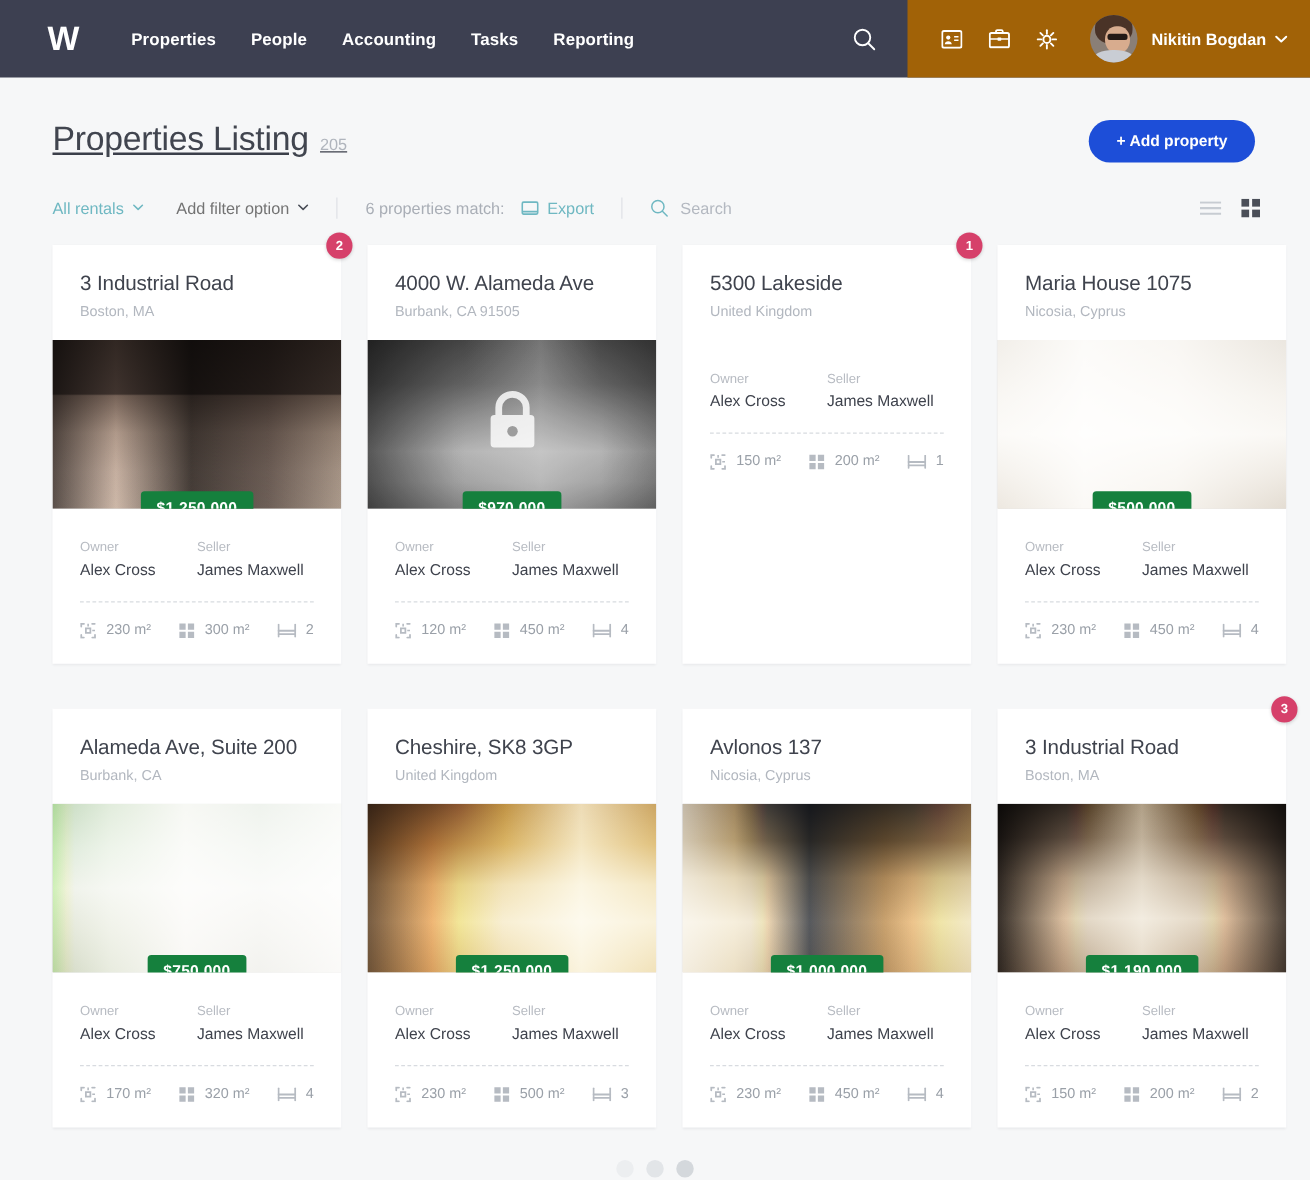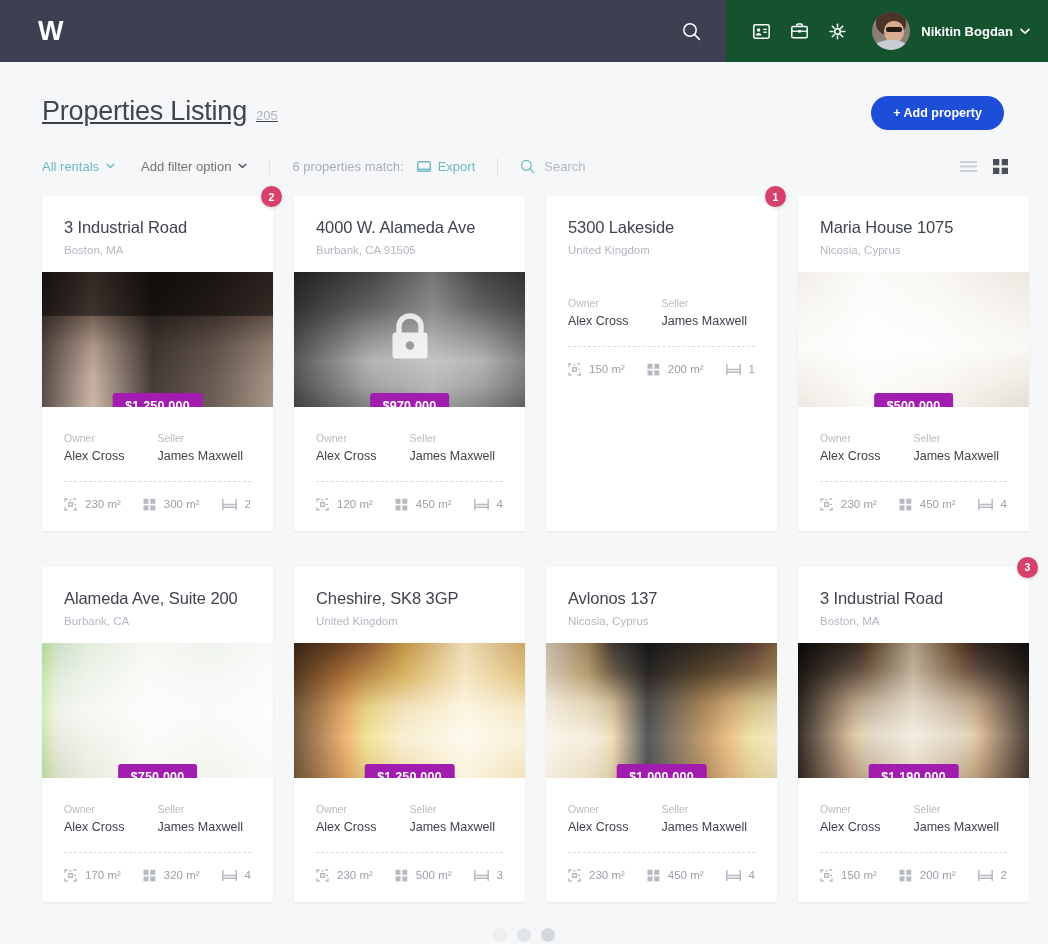--- a/index.html
+++ b/index.html
@@ -53,21 +53,21 @@
     white-space: nowrap;
   }
   .nav-search {
     width: 70px;
     display: flex;
     align-items: center;
     justify-content: center;
     cursor: pointer;
   }
   .nav-right {
-    background: #14532d;
+    background: #a16207;
     display: flex;
     align-items: center;
     padding: 0 18px 0 22px;
     gap: 0;
   }
   .nav-icon {
     width: 26px;
     height: 26px;
     display: flex;
     align-items: center;
@@ -281,21 +281,21 @@
     left: 50%; top: 50%;
     transform: translate(-50%, -50%);
     z-index: 3;
     opacity: 0.82;
   }
   .price {
     position: absolute;
     left: 50%;
     bottom: -12px;
     transform: translateX(-50%);
-    background: #a21caf;
+    background: #15803d;
     color: #ffffff;
     font-size: 12.5px;
     font-weight: bold;
     padding: 6px 13px;
     border-radius: 3px;
     white-space: nowrap;
     z-index: 3;
     letter-spacing: 0.2px;
   }
 
@@ -353,20 +353,27 @@
   .dot.d1 { background: #eceef0; }
   .dot.d2 { background: #e2e5e8; }
   .dot.d3 { background: #d4d8dc; }
 </style>
 </head>
 <body>
 
 <div class="topnav">
   <div class="nav-left">
     <div class="brand">W</div>
+    <div class="nav-links">
+      <div class="nav-link">Properties</div>
+      <div class="nav-link">People</div>
+      <div class="nav-link">Accounting</div>
+      <div class="nav-link">Tasks</div>
+      <div class="nav-link">Reporting</div>
+    </div>
   </div>
 
   <div class="nav-search">
     <svg width="19" height="19" viewBox="0 0 19 19" fill="none">
       <circle cx="8" cy="8" r="6.2" stroke="#ffffff" stroke-width="1.5"></circle>
       <line x1="12.6" y1="12.6" x2="17.4" y2="17.4" stroke="#ffffff" stroke-width="1.5" stroke-linecap="round"></line>
     </svg>
   </div>
 
   <div class="nav-right">

